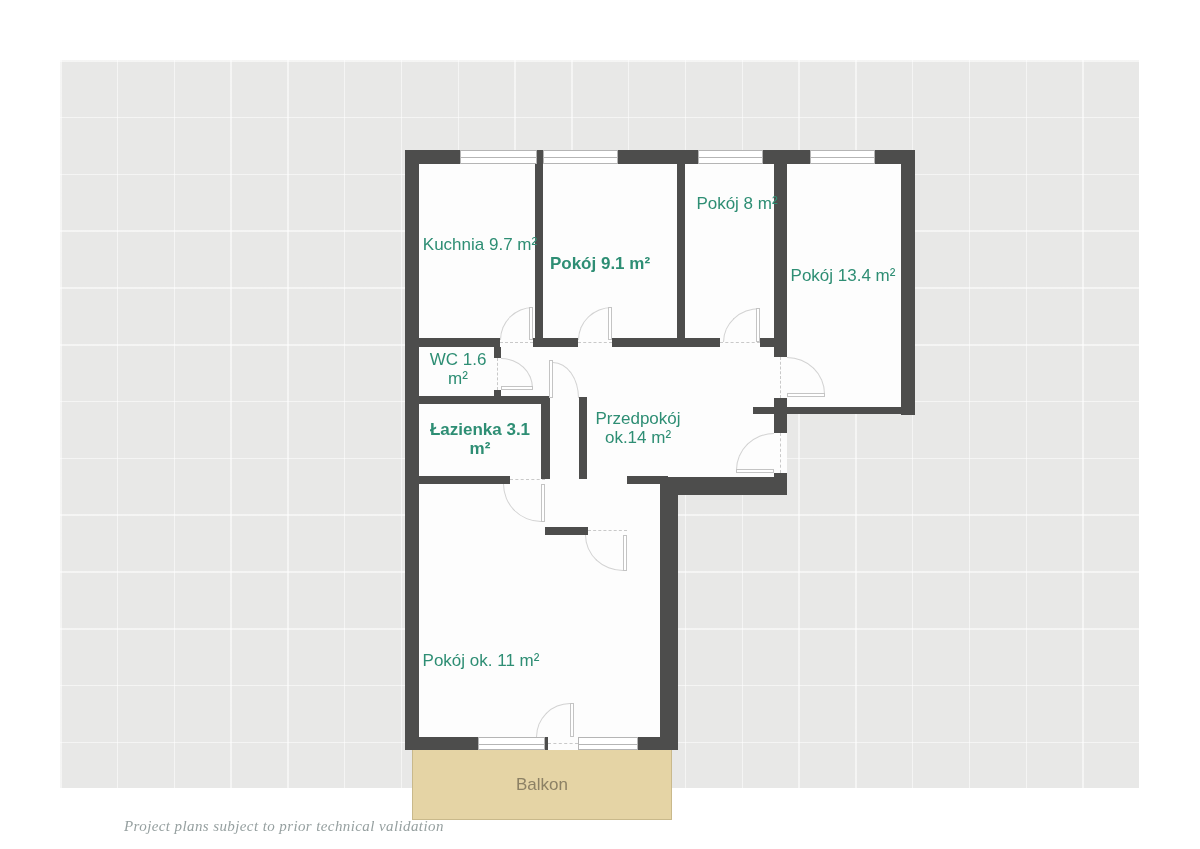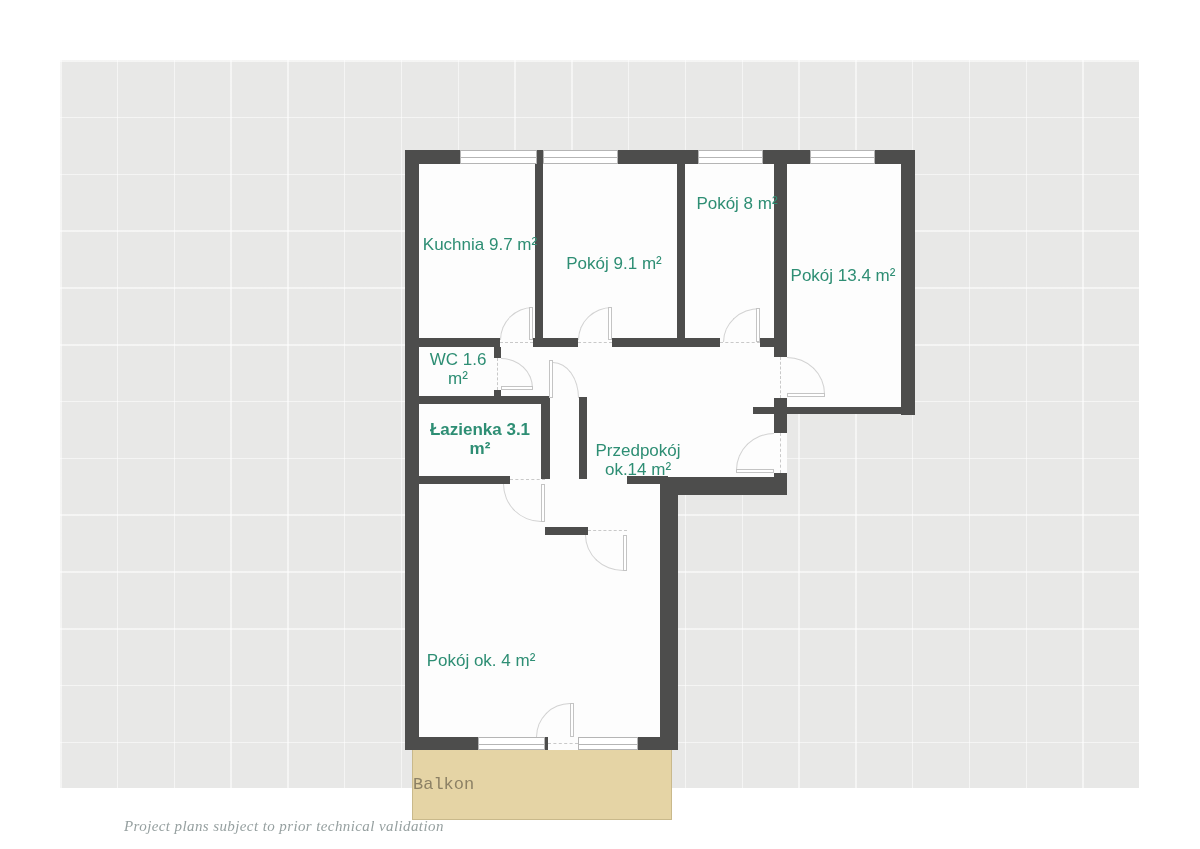--- a/index.html
+++ b/index.html
@@ -19,21 +19,21 @@
   .arc{position:absolute;box-sizing:border-box;border:0 solid var(--door-stroke,#d2d2d2);}
   .arc.tl{border-top-width:1.5px;border-left-width:1.5px;border-top-left-radius:100% 100%;}
   .arc.tr{border-top-width:1.5px;border-right-width:1.5px;border-top-right-radius:100% 100%;}
   .arc.bl{border-bottom-width:1.5px;border-left-width:1.5px;border-bottom-left-radius:100% 100%;}
   .leaf{position:absolute;background:#fff;border:1px solid #c4c4c4;box-sizing:border-box;}
   .thr-h{position:absolute;border-top:1px dashed #c9c9c9;}
   .thr-v{position:absolute;border-left:1px dashed #c9c9c9;}
   .rlabel{position:absolute;color:var(--label,#2e8e74);font-size:17px;line-height:1.1;text-align:center;}
   #balkon{position:absolute;left:352px;top:689px;width:260px;height:71px;
     background:var(--balcony-fill,#e5d4a5);border:1px solid var(--balcony-border,#c9b98b);
-    box-sizing:border-box;display:flex;align-items:center;justify-content:flex-start;font-family:Liberation Mono, monospace;}
+    box-sizing:border-box;display:flex;align-items:center;justify-content:center;}
   #balkon-label{color:var(--balcony-text,#8c8165);font-size:17px;}
   #disclaimer{position:absolute;left:64px;top:758px;color:var(--disclaimer-text,#96a0a0);
     font-family:"Liberation Serif",serif;font-size:15px;letter-spacing:.4px;font-style:italic;}
 </style>
 </head>
 <body>
 
 <div id="page">
   <div id="canvas">
 
@@ -114,23 +114,23 @@
     <div class="thr-h" style="left:528px;top:470px;width:39px;"></div>
     <div class="arc bl" style="left:525px;top:475px;width:38px;height:36px;"></div>
     <div class="leaf" style="left:563px;top:475px;width:4px;height:36px;"></div>
 
     <div class="gap" style="left:488px;top:677px;width:30px;height:13px;"></div>
     <div class="thr-h" style="left:488px;top:683px;width:30px;"></div>
     <div class="arc tl" style="left:476px;top:643px;width:34px;height:34px;"></div>
     <div class="leaf" style="left:510px;top:643px;width:4px;height:34px;"></div>
 
     <div class="rlabel" style="left:360px;top:176px;width:120px;">Kuchnia 9.7 m²</div>
-    <div class="rlabel" style="left:498px;top:195px;width:112px;">Pokój 9.1 m²</div>
+    <div class="rlabel" style="left:484px;top:195px;width:112px;font-weight:bold;">Pokój 9.1 m²</div>
     <div class="rlabel" style="left:632px;top:135px;width:90px;">Pokój 8 m²</div>
     <div class="rlabel" style="left:726px;top:207px;width:114px;">Pokój 13.4 m²</div>
     <div class="rlabel" style="left:365px;top:291px;width:66px;">WC 1.6 m²</div>
     <div class="rlabel" style="left:358px;top:361px;width:124px;font-weight:bold;">Łazienka 3.1 m²</div>
-    <div class="rlabel" style="left:530px;top:350px;width:96px;margin-top:32px;">Przedpokój ok.14 m²</div>
-    <div class="rlabel" style="left:358px;top:592px;width:126px;">Pokój ok. 4 m²</div>
+    <div class="rlabel" style="left:530px;top:350px;width:96px;">Przedpokój ok.14 m²</div>
+    <div class="rlabel" style="left:358px;top:592px;width:126px;">Pokój ok. 11 m²</div>
 
     <div id="disclaimer">Project plans subject to prior technical validation</div>
   </div>
 </div>
 
 </body></html>

